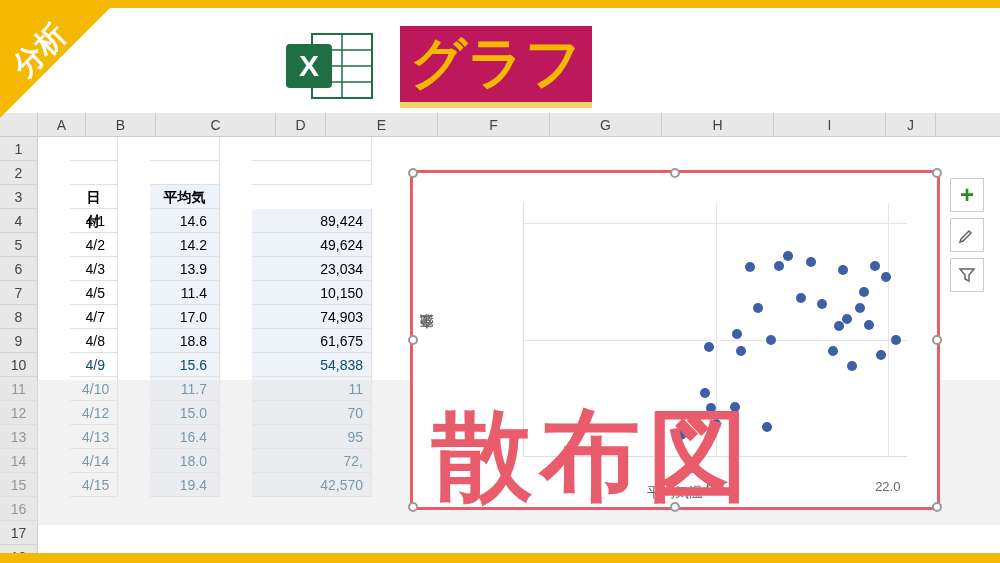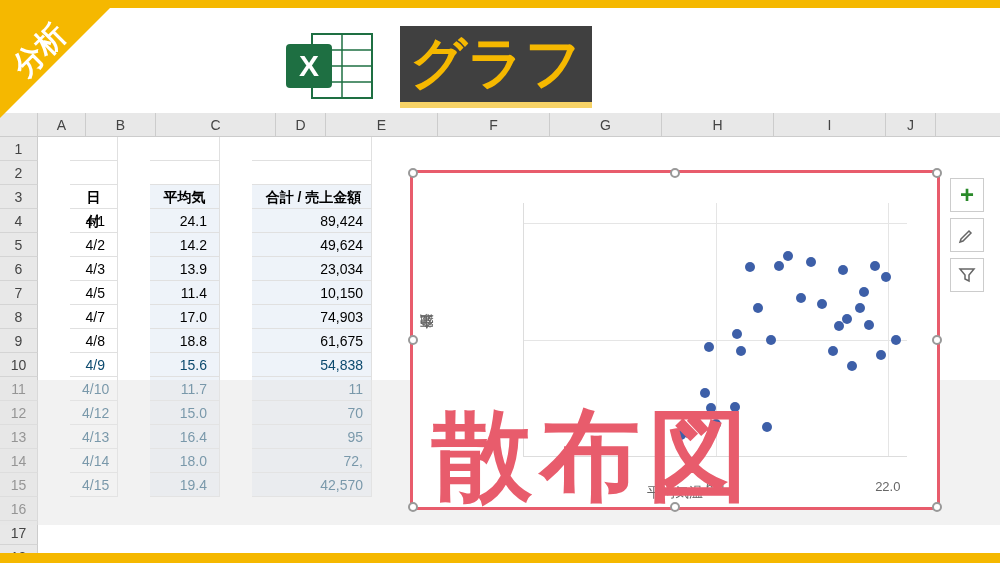--- a/index.html
+++ b/index.html
@@ -49,21 +49,21 @@
       height: 80px;
     }
     .excel-logo svg { width: 100%; height: 100%; }
     .title-graph {
       position: absolute;
       left: 400px;
       top: 18px;
       font-size: 56px;
       font-weight: bold;
       color: #f5b800;
-      background: #404040;
+      background: #be185d;
       padding: 0 10px;
       border-bottom: 6px solid #f7d367;
     }
     .grid-area {
       position: absolute;
       top: 113px;
       left: 0;
       right: 0;
       bottom: 10px;
       background: #fff;
@@ -322,25 +322,24 @@
           <div class="cell colC"></div>
         </div>
       <div class="cell-row">
           <div class="cell colA"></div>
           <div class="cell colB"></div>
           <div class="cell colC"></div>
         </div>
       <div class="cell-row">
         <div class="cell colA header-cell">日付</div>
         <div class="cell colB header-cell selected-range">平均気温</div>
-        <div class="cell colC header-cell selected-range">合計 / 売上金額</div>
       </div>
       <div class="cell-row">
           <div class="cell colA">4/1</div>
-          <div class="cell colB selected-range">24.1</div>
+          <div class="cell colB selected-range">14.6</div>
           <div class="cell colC selected-range">89,424</div>
         </div>
       <div class="cell-row">
           <div class="cell colA">4/2</div>
           <div class="cell colB selected-range">14.2</div>
           <div class="cell colC selected-range">49,624</div>
         </div>
       <div class="cell-row">
           <div class="cell colA">4/3</div>
           <div class="cell colB selected-range">13.9</div>

